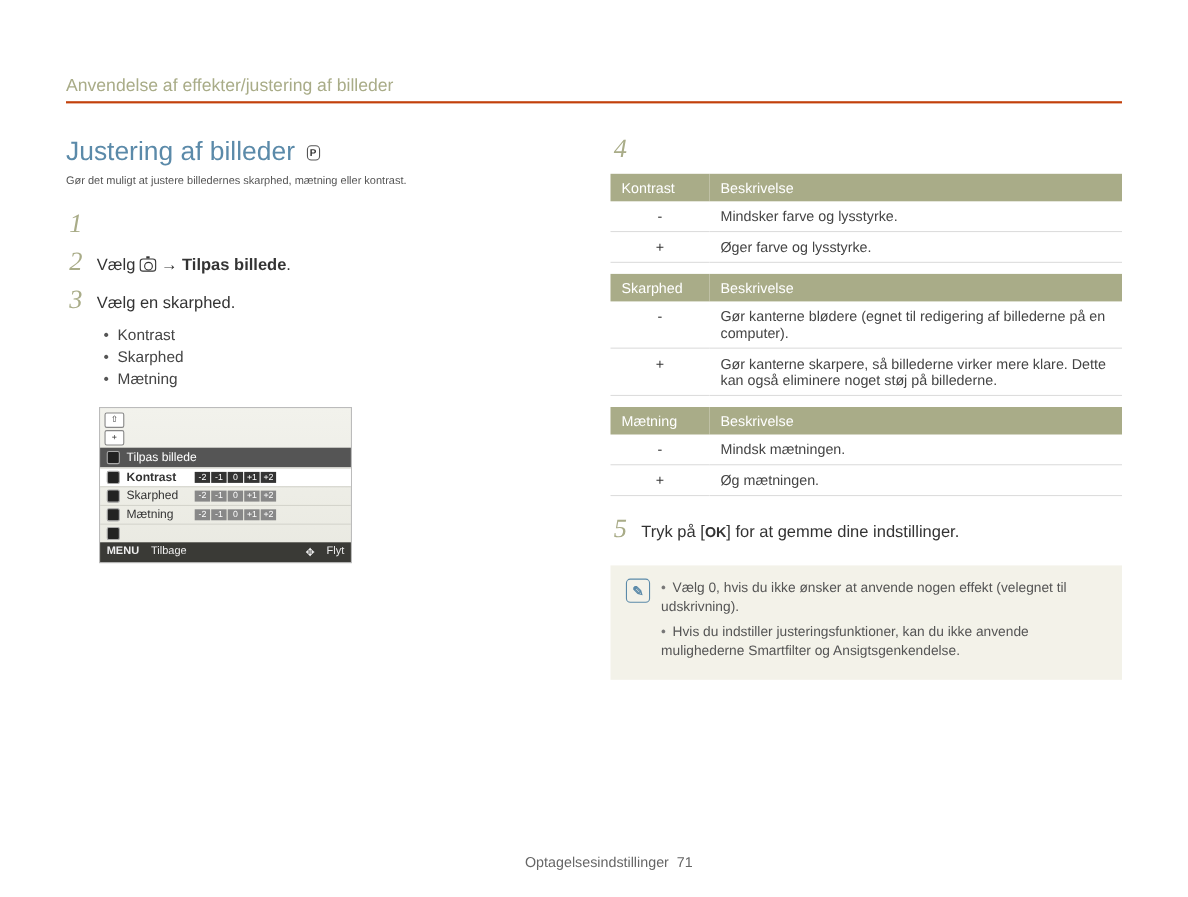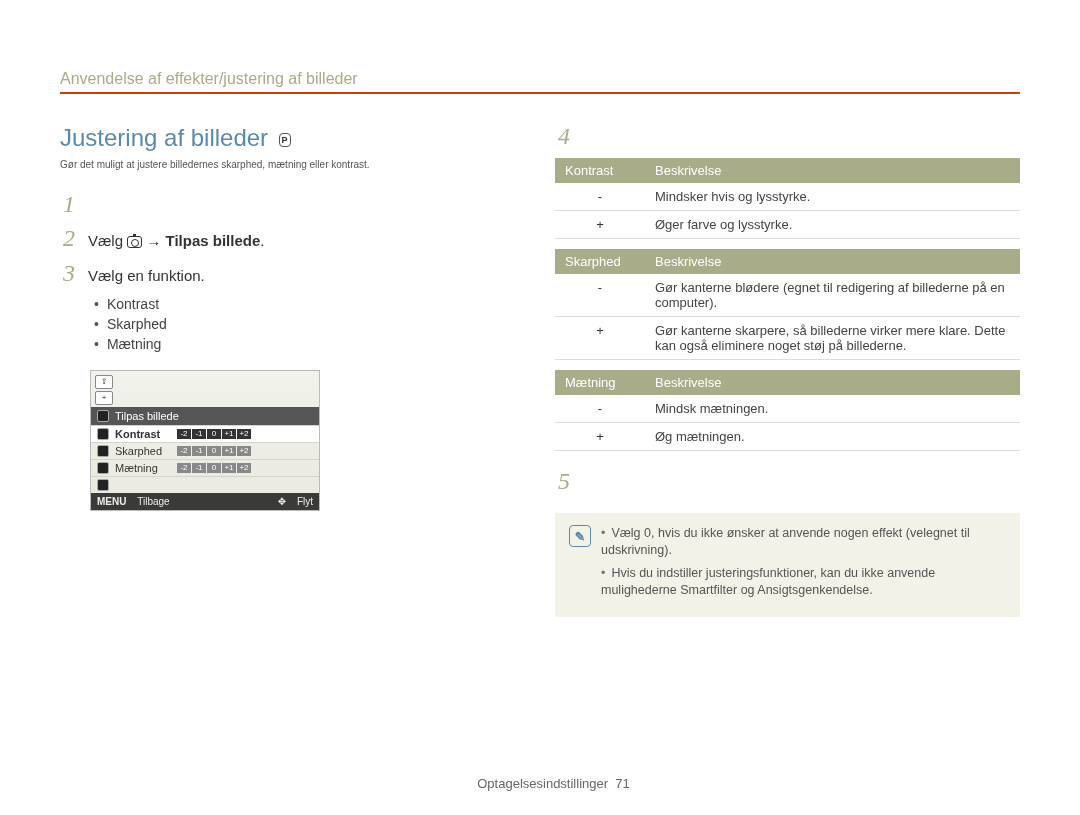--- a/index.html
+++ b/index.html
@@ -216,21 +216,21 @@
 
       <div class="step">
         <div class="step-num">2</div>
         <div class="step-text">
           <span>Vælg </span><span class="camera-icon"></span><span> → </span><b>Tilpas billede</b><span>.</span>
         </div>
       </div>
 
       <div class="step">
         <div class="step-num">3</div>
-        <div class="step-text">Vælg en funktion.</div>
+        <div class="step-text">Vælg en skarphed.</div>
       </div>
       <ul class="bullets">
         <li>Kontrast</li>
         <li>Skarphed</li>
         <li>Mætning</li>
       </ul>
 
       <div class="lcd">
         <div class="lcd-top">
           <span class="lcd-chip">⇧</span>
@@ -291,21 +291,21 @@
     </div>
 
     <table class="desc">
       <tbody>
           <tr>
             <th>Kontrast</th>
             <th>Beskrivelse</th>
           </tr>
       <tr>
             <td>-</td>
-            <td>Mindsker hvis og lysstyrke.</td>
+            <td>Mindsker farve og lysstyrke.</td>
           </tr>
       <tr>
             <td>+</td>
             <td>Øger farve og lysstyrke.</td>
           </tr>
     </tbody>
       </table>
 
     <table class="desc">
       <tbody>
@@ -336,20 +336,23 @@
           </tr>
       <tr>
             <td>+</td>
             <td>Øg mætningen.</td>
           </tr>
     </tbody>
       </table>
 
     <div class="step" style="margin-top:18px">
       <div class="step-num">5</div>
+      <div class="step-text">
+        <span>Tryk på [</span><span class="key">OK</span><span>] for at gemme dine indstillinger.</span>
+      </div>
     </div>
 
     <div class="note-box">
       <div class="note-icon">✎</div>
       <ul>
         <li>Vælg 0, hvis du ikke ønsker at anvende nogen effekt (velegnet til udskrivning).</li>
         <li>Hvis du indstiller justeringsfunktioner, kan du ikke anvende mulighederne Smartfilter og Ansigtsgenkendelse.</li>
       </ul>
     </div>
   </div>

